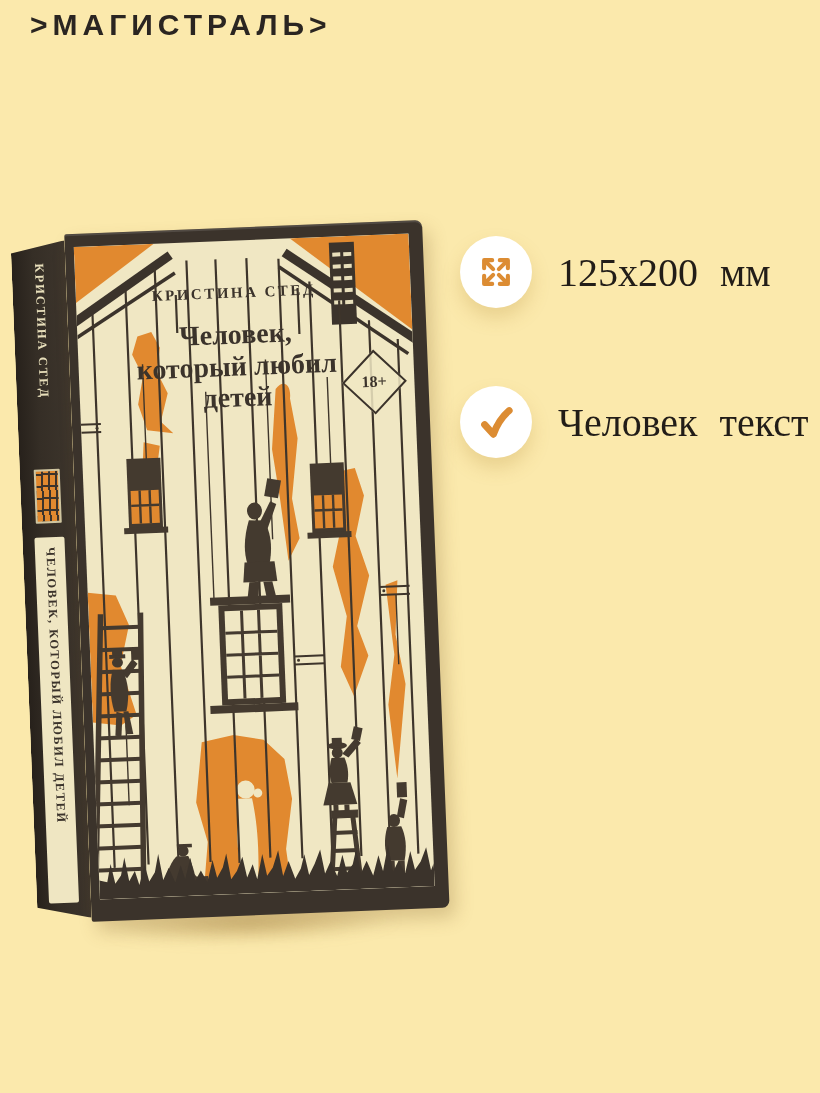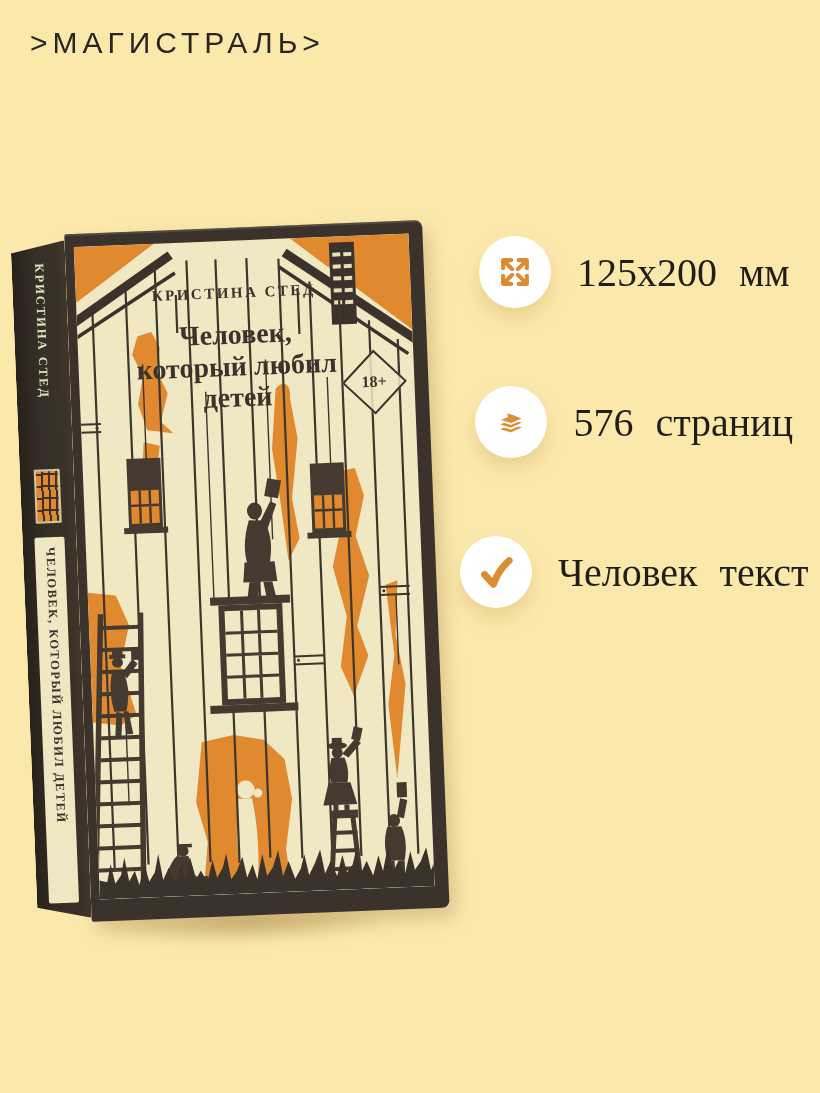--- a/index.html
+++ b/index.html
@@ -3,23 +3,23 @@
 <meta charset="utf-8">
 <style>
   html,body{margin:0;padding:0;}
   body{
     width:820px;height:1093px;position:relative;overflow:hidden;
     background:#FBE9AC;
     font-family:"Liberation Serif", serif;
   }
   
   .logo{
-    position:absolute;left:30px;top:26px;
+    position:absolute;left:30px;top:8px;
     font-family:"Liberation Sans", sans-serif;
-    font-weight:normal;font-size:30px;letter-spacing:5px;color:#2A2521;
+    font-weight:bold;font-size:30px;letter-spacing:5px;color:#2A2521;
     white-space:nowrap;
   }
   
   .book-shadow{
     position:absolute;left:36px;top:898px;width:430px;height:52px;
     background:radial-gradient(ellipse 50% 50% at 50% 50%, rgba(150,110,40,.40), rgba(150,110,40,0) 70%);
     filter:blur(7px);transform:rotate(-2deg);
   }
   .book{
     position:absolute;left:24px;top:228px;width:412px;height:692px;
@@ -70,21 +70,21 @@
     position:absolute;left:0;top:78px;width:316px;text-align:center;
     color:#3B332B;font-weight:bold;font-size:28px;line-height:1.13;
   }
   .age-badge{
     position:absolute;left:272px;top:124px;width:42px;height:42px;
     border:2.5px solid #3B332B;transform:rotate(45deg);
     display:flex;align-items:center;justify-content:center;background:rgba(240,231,195,.85);
   }
   .age-badge span{transform:rotate(-45deg);font-weight:bold;font-size:16px;color:#3B332B;}
   
-  .features{position:absolute;left:460px;top:236px;display:flex;flex-direction:column;gap:78px;align-items:center;}
+  .features{position:absolute;left:460px;top:236px;display:flex;flex-direction:column;gap:78px;}
   .feature{display:flex;align-items:center;gap:26px;height:72px;}
   .icon-circle{
     width:72px;height:72px;border-radius:50%;background:#FFFFFF;flex:0 0 72px;
     display:flex;align-items:center;justify-content:center;
     box-shadow:0 10px 18px rgba(185,140,55,.25);
   }
   .feature-label{
     font-size:40px;color:#221D18;white-space:nowrap;word-spacing:12px;
   }
 </style>
@@ -251,30 +251,20 @@
         <path d="M4.5 9.6 L4.5 4.5 L9.6 4.5 M5 5 L10.2 10.2"></path>
         <path d="M14.4 4.5 L19.5 4.5 L19.5 9.6 M19 5 L13.8 10.2"></path>
         <path d="M4.5 14.4 L4.5 19.5 L9.6 19.5 M5 19 L10.2 13.8"></path>
         <path d="M19.5 14.4 L19.5 19.5 L14.4 19.5 M19 19 L13.8 13.8"></path>
       </svg>
     </div>
     <div class="feature-label">125x200 мм</div>
   </div>
 
 
-  <div class="feature">
-    <div class="icon-circle">
-      <svg width="40" height="40" viewBox="0 0 24 24">
-        <path fill="#DC8C33" stroke="#FFFFFF" stroke-width="1.1" d="M4 16.4 L12 12.8 L20 15.2 L12 18.8 Z"></path>
-        <path fill="#DC8C33" stroke="#FFFFFF" stroke-width="1.1" d="M4 13.6 L12 10 L20 12.4 L12 16 Z"></path>
-        <path fill="#DC8C33" stroke="#FFFFFF" stroke-width="1.1" d="M4.5 10.9 L9.6 8.7 L9 6 L13 7.2 L19.5 9.9 L12 13.2 Z"></path>
-      </svg>
-    </div>
-    <div class="feature-label">576 страниц</div>
-  </div>
 
   <div class="feature">
     <div class="icon-circle">
       <svg width="42" height="42" viewBox="0 0 24 24" fill="none" stroke="#DC8C33" stroke-width="4" stroke-linecap="round" stroke-linejoin="round">
         <path d="M5.5 13.5 L10.5 19 C12.5 13.5 16 8.5 19.5 5.5"></path>
       </svg>
     </div>
     <div class="feature-label">Человек текст</div>
   </div>
 

